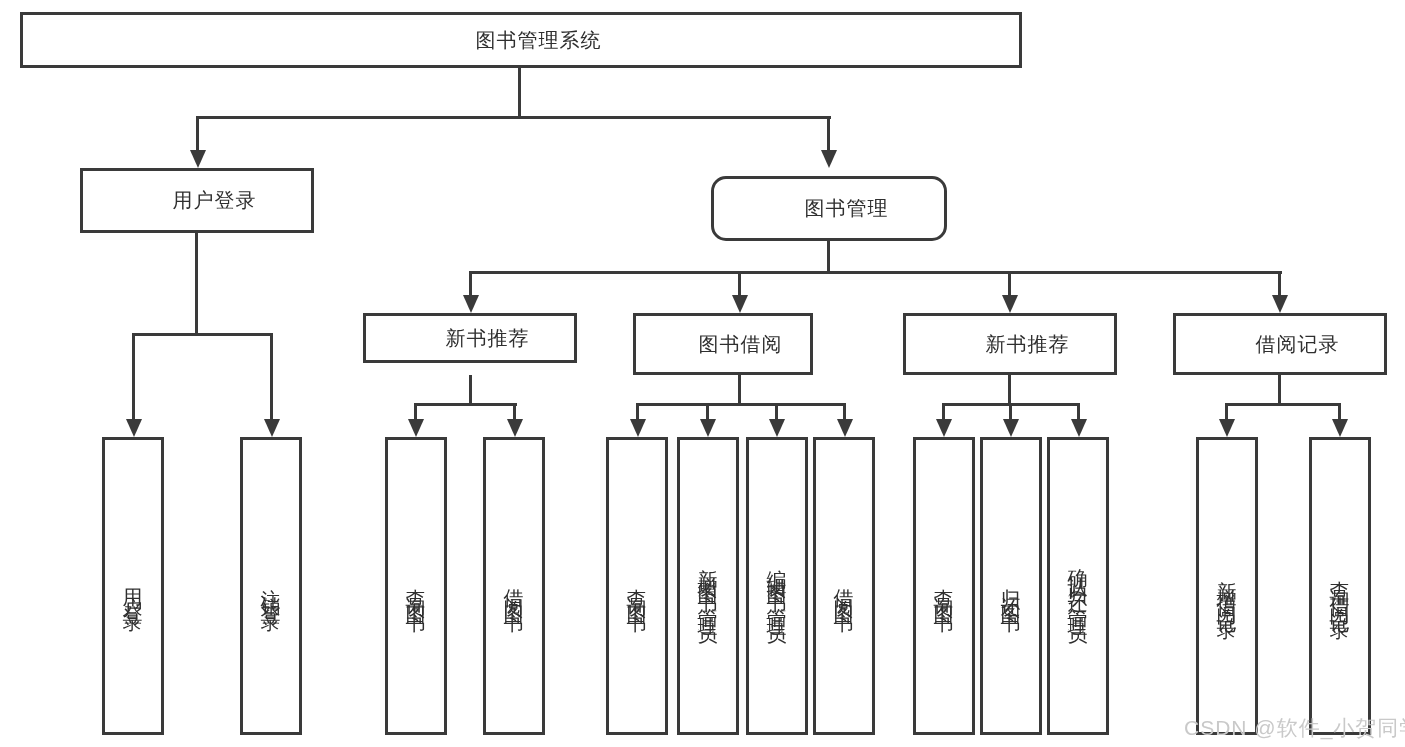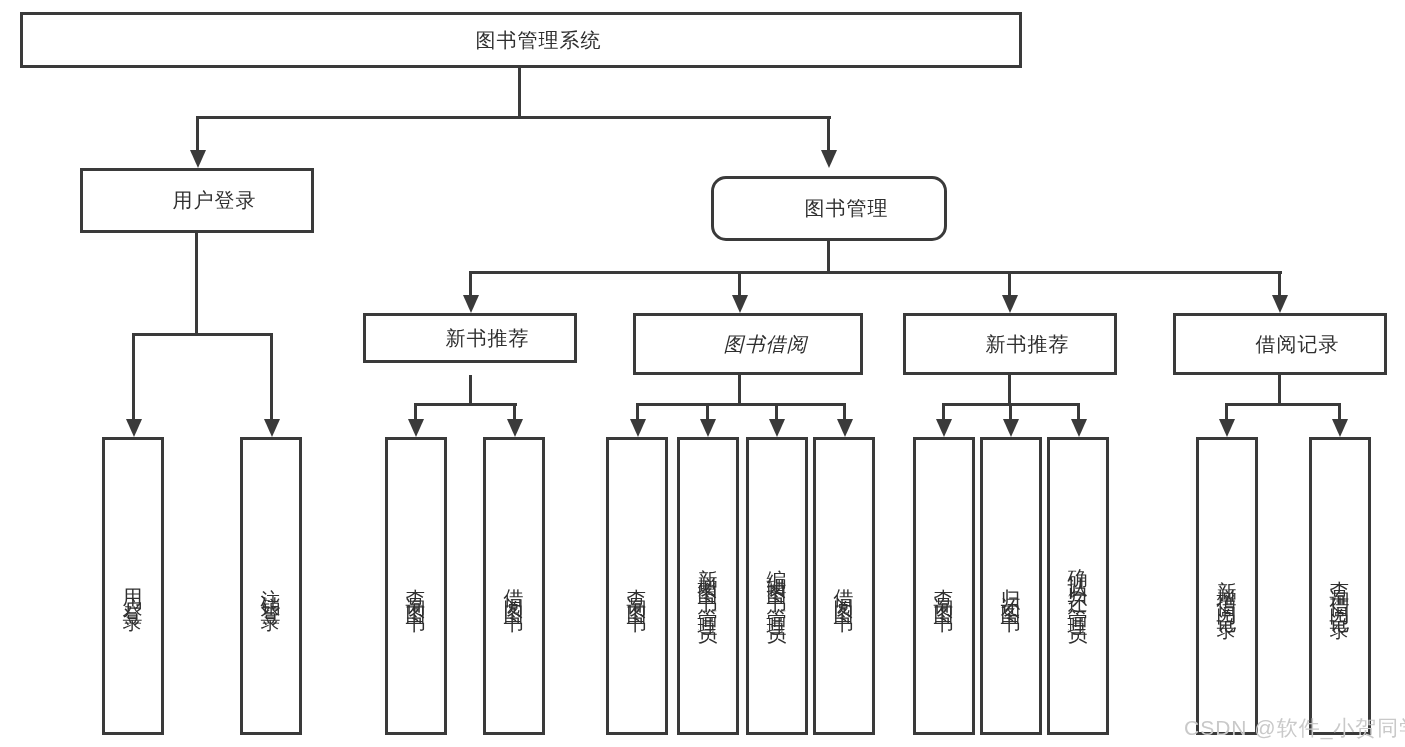--- a/index.html
+++ b/index.html
@@ -86,21 +86,21 @@
   <div class="arrow" style="left:270px; top:333px; height:86px;"></div>
 
   <div class="line" style="left:827px; top:233px; width:3px; height:41px;"></div>
   <div class="line" style="left:469px; top:271px; width:813px; height:3px;"></div>
   <div class="arrow" style="left:469px; top:271px; height:24px;"></div>
   <div class="arrow" style="left:738px; top:271px; height:24px;"></div>
   <div class="arrow" style="left:1008px; top:271px; height:24px;"></div>
   <div class="arrow" style="left:1278px; top:271px; height:24px;"></div>
 
   <div class="box h" style="left:363px; top:313px; width:214px; height:50px;">新书推荐</div>
-  <div class="box h" style="left:633px; top:313px; width:230px; height:62px;font-style:italic;">图书借阅</div>
+  <div class="box h" style="left:633px; top:313px; width:180px; height:62px;">图书借阅</div>
   <div class="box h" style="left:903px; top:313px; width:214px; height:62px;">新书推荐</div>
   <div class="box h" style="left:1173px; top:313px; width:214px; height:62px;">借阅记录</div>
 
   <div class="line" style="left:469px; top:375px; width:3px; height:31px;"></div>
   <div class="line" style="left:414px; top:403px; width:103px; height:3px;"></div>
   <div class="arrow" style="left:414px; top:403px; height:16px;"></div>
   <div class="arrow" style="left:513px; top:403px; height:16px;"></div>
 
   <div class="line" style="left:738px; top:375px; width:3px; height:31px;"></div>
   <div class="line" style="left:636px; top:403px; width:210px; height:3px;"></div>

